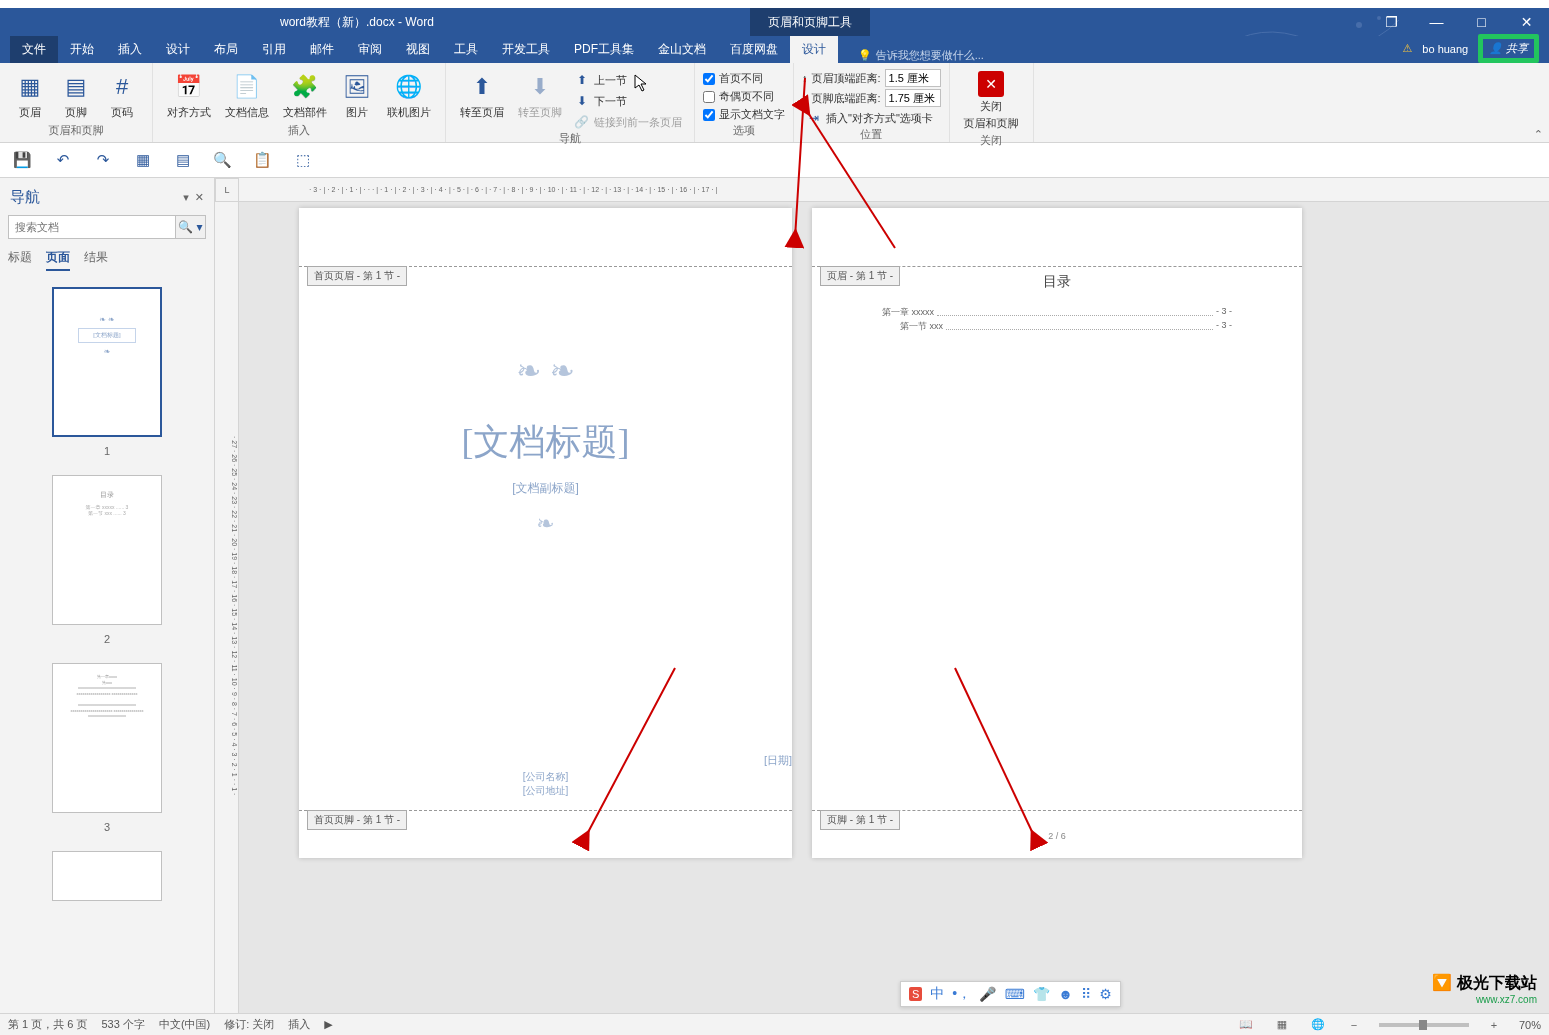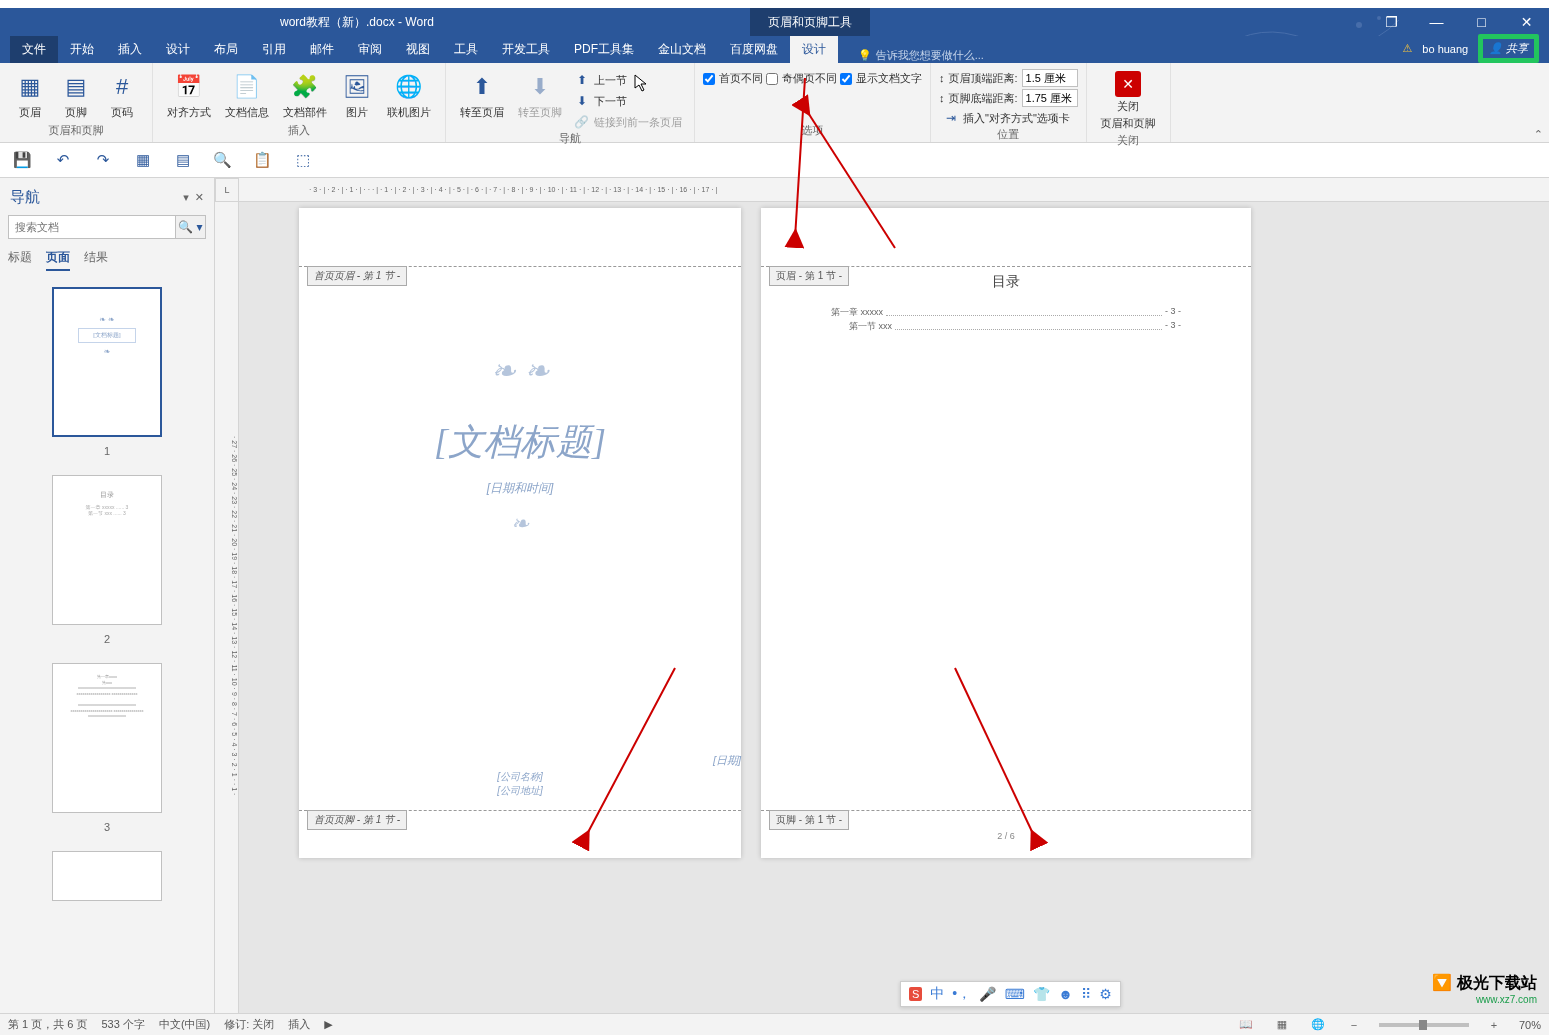--- a/index.html
+++ b/index.html
@@ -29,21 +29,21 @@
 .ribbon-group { border-right: 1px solid #e1e1e1; padding: 2px 8px; display: flex; flex-direction: column; }
 .ribbon-group .group-body { flex: 1; display: flex; align-items: flex-start; gap: 2px; padding-top: 4px; }
 .ribbon-group .group-label { text-align: center; font-size: 11px; color: #666; padding-bottom: 2px; }
 .big-btn { display: flex; flex-direction: column; align-items: center; gap: 2px; padding: 2px 6px; cursor: pointer; font-size: 11px; }
 .big-btn .icn { width: 32px; height: 32px; display: flex; align-items: center; justify-content: center; font-size: 22px; color: #2b579a; }
 .big-btn.disabled { opacity: 0.45; }
 .mini-row { display: flex; flex-direction: column; gap: 3px; padding-top: 2px; }
 .mini-btn { display: flex; align-items: center; gap: 4px; font-size: 11px; padding: 1px 4px; cursor: pointer; }
 .mini-btn .mi { width: 16px; height: 16px; display: inline-flex; align-items: center; justify-content: center; font-size: 12px; color: #2b579a; }
 .mini-btn.disabled { opacity: 0.45; }
-.chk-row { display: flex; flex-direction: row; gap: 3px; padding-top: 2px; }
+.chk-row { display: flex; flex-direction: column; gap: 3px; padding-top: 2px; }
 .chk { display: flex; align-items: center; gap: 4px; font-size: 11px; }
 .chk input { width: 12px; height: 12px; }
 .pos-rows { display: flex; flex-direction: column; gap: 2px; }
 .pos-row { display: flex; align-items: center; gap: 4px; font-size: 11px; }
 .pos-row input { width: 56px; height: 18px; border: 1px solid #c0c0c0; font-size: 11px; padding: 0 3px; }
 .close-btn .icn { background: #c00; color: #fff; border-radius: 3px; width: 26px; height: 26px; font-size: 14px; }
 .ribbon-collapse { position: absolute; right: 6px; top: 128px; font-size: 11px; color: #666; cursor: pointer; }
 
 
 .qat { height: 35px; background: #fff; border-bottom: 1px solid #d4d4d4; display: flex; align-items: center; padding-left: 14px; gap: 22px; }
@@ -65,21 +65,21 @@
 .thumb.sel { border: 2px solid #2b579a; }
 .thumb-num { font-size: 11px; color: #666; margin-bottom: 18px; }
 
 
 .doc-area { flex: 1; background: #e6e6e6; position: relative; display: flex; }
 .vruler { width: 24px; background: #f3f3f3; border-right: 1px solid #d4d4d4; font-size: 7px; color: #666; writing-mode: vertical-rl; text-align: center; padding-top: 30px; }
 .vruler .corner { position: absolute; top: 0; left: 0; width: 24px; height: 24px; background: #f3f3f3; border: 1px solid #d4d4d4; font-size: 9px; display:flex; align-items:center; justify-content:center; writing-mode: horizontal-tb; }
 .hruler { position: absolute; top: 0; left: 24px; right: 0; height: 24px; background: #f3f3f3; border-bottom: 1px solid #d4d4d4; font-size: 7px; color: #666; padding-left: 70px; white-space: nowrap; overflow: hidden; line-height: 24px; }
 .pages-wrap { flex: 1; padding: 30px 20px 20px 60px; display: flex; gap: 20px; overflow: hidden; }
 .page { background: #fff; box-shadow: 0 0 5px rgba(0,0,0,0.2); position: relative; }
-.page1 { width: 442px; height: 650px; font-style: italic; }
+.page1 { width: 493px; height: 650px; }
 .page2 { width: 490px; height: 650px; }
 .hf-label { position: absolute; background: #f0f0f0; border: 1px solid #aaa; font-size: 10px; padding: 2px 6px; color: #555; }
 .hf-dash { position: absolute; left: 0; right: 0; border-top: 1px dashed #999; }
 .cover-title { position: absolute; top: 210px; width: 100%; text-align: center; font-size: 36px; color: #8ca5c9; font-family: serif; }
 .cover-sub { position: absolute; top: 272px; width: 100%; text-align: center; font-size: 12px; color: #8ca5c9; }
 .cover-flourish { position: absolute; top: 145px; width: 100%; text-align: center; font-size: 30px; color: #b5c5dc; }
 .cover-flourish2 { position: absolute; top: 303px; width: 100%; text-align: center; font-size: 22px; color: #b5c5dc; }
 .cover-date { position: absolute; top: 545px; width: 100%; text-align: right; font-size: 11px; color: #8ca5c9; }
 .cover-co { position: absolute; top: 562px; width: 100%; text-align: center; font-size: 10px; color: #8ca5c9; }
 .cover-addr { position: absolute; top: 576px; width: 100%; text-align: center; font-size: 10px; color: #8ca5c9; }
@@ -336,21 +336,21 @@
       <span>· 27 · 26 · 25 · 24 · 23 · 22 · 21 · 20 · 19 · 18 · 17 · 16 · 15 · 14 · 13 · 12 · 11 · 10 · 9 · 8 · 7 · 6 · 5 · 4 · 3 · 2 · 1 · · 1 ·</span>
     </div>
     <div class="hruler">· 3 · | · 2 · | · 1 · | · · · | · 1 · | · 2 · | · 3 · | · 4 · | · 5 · | · 6 · | · 7 · | · 8 · | · 9 · | · 10 · | · 11 · | · 12 · | · 13 · | · 14 · | · 15 · | · 16 · | · 17 · |</div>
     <div class="pages-wrap">
 
       <div class="page page1">
         <div class="hf-dash" style="top:58px"></div>
         <div class="hf-label" style="top:58px;left:8px">首页页眉 - 第 1 节 -</div>
         <div class="cover-flourish">❧ ❧</div>
         <div class="cover-title">[文档标题]</div>
-        <div class="cover-sub">[日期和时间]</div>
+        <div class="cover-sub">[文档副标题]</div>
         <div class="cover-flourish2">❧</div>
         <div class="cover-date">[日期]</div>
         <div class="cover-co">[公司名称]</div>
         <div class="cover-addr">[公司地址]</div>
         <div class="hf-dash" style="top:602px"></div>
         <div class="hf-label" style="top:602px;left:8px">首页页脚 - 第 1 节 -</div>
       </div>
 
       <div class="page page2">
         <div class="hf-dash" style="top:58px"></div>

